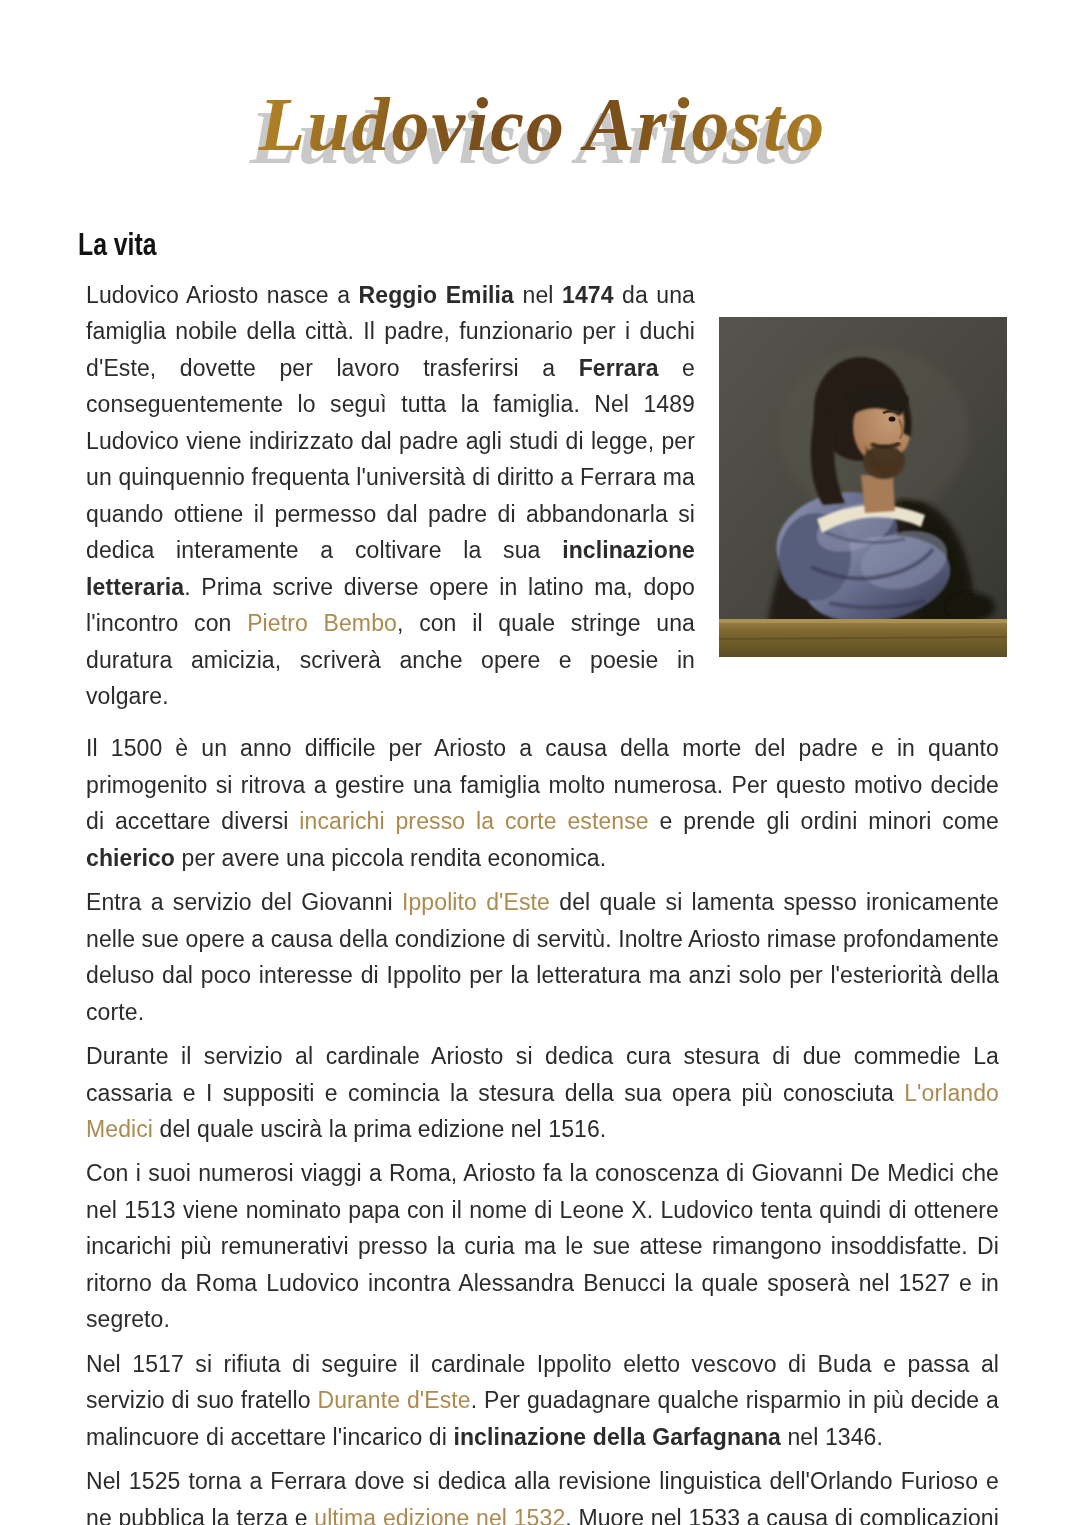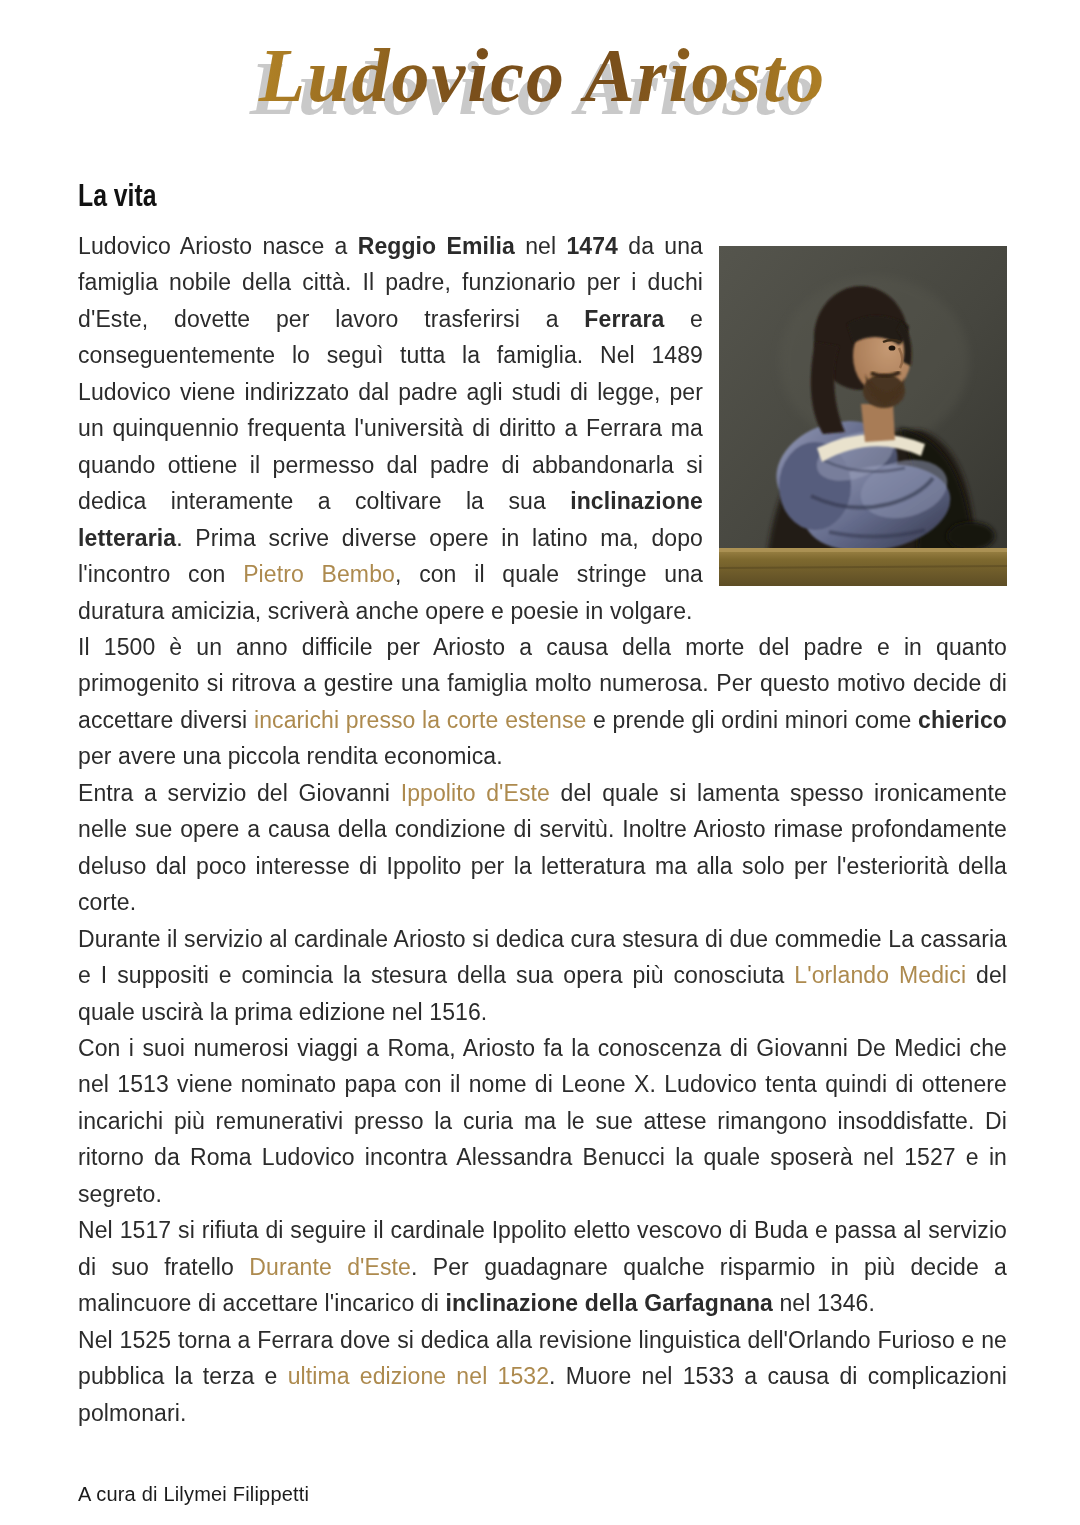--- a/index.html
+++ b/index.html
@@ -5,21 +5,21 @@
   :root{
     --body-text:#2b2b2b;
     --gold-text:#ad8a4e;
     --title-gold:#c9992b;
     --title-brown:#7a4f1b;
     --title-shadow:#c9c9c9;
   }
   html,body{margin:0;padding:0;background:#ffffff;}
   .page{
     width:1080px;height:1525px;box-sizing:border-box;
-    padding:28px 73px 0 78px;
+    padding:77px 73px 0 78px;
     background:#ffffff;position:relative;overflow:hidden;
     font-family:"Liberation Sans", sans-serif;
     color:var(--body-text);
   }
   
   .title-wrap{position:relative;height:136px;margin-bottom:14px;}
   .title-shadow,.title-main{
     position:absolute;left:0;top:0;width:100%;margin:0;
     text-align:center;
     font-family:cursive;
@@ -38,21 +38,21 @@
     margin:0 0 14px 0;transform:scaleX(0.8);transform-origin:left center;
     letter-spacing:0;
   }
   
   .intro-row{display:flex;align-items:center;}
   .intro-left{flex:1 1 auto;min-width:0;margin-right:16px;}
   .portrait{flex:0 0 288px;width:288px;margin:25px 0 0 0;}
   .portrait svg{display:block;}
   
   .para{
-    margin:0;font-size:23px;line-height:1.585;
+    margin:8px;font-size:23px;line-height:1.585;
     text-align:justify;letter-spacing:0.1px;
   }
   .b{font-weight:700;}
   .gold{color:var(--gold-text);}
   .it{}
   
   .footer{margin-top:52px;font-size:20px;color:#1b1b1b;letter-spacing:0.2px;}
 </style>
 </head>
 <body>
@@ -146,21 +146,21 @@
 
         <rect x="0" y="302" width="288" height="38" fill="url(#parG)"></rect>
         <rect x="0" y="302" width="288" height="4" fill="#ae9457" opacity="0.85"></rect>
         <path d="M0 322 L288 320" stroke="#4c3e1d" stroke-width="2" opacity="0.4"></path>
       </svg>
     </figure>
   </div>
 
   <div id="rest-text">
       <p class="para"><span>Il 1500 è un anno difficile per Ariosto a causa della morte del padre e in quanto primogenito si ritrova a gestire una famiglia molto numerosa. Per questo motivo decide di accettare diversi </span><span class="gold">incarichi presso la corte estense</span><span> e prende gli ordini minori come </span><span class="b">chierico</span><span> per avere una piccola rendita economica.</span></p>
-      <p class="para"><span>Entra a servizio del Giovanni </span><span class="gold">Ippolito d'Este</span><span> del quale si lamenta spesso ironicamente nelle sue opere a causa della condizione di servitù. Inoltre Ariosto rimase profondamente deluso dal poco interesse di Ippolito per la letteratura ma alla solo per l'esteriorità della corte.</span></p>
+      <p class="para"><span>Entra a servizio del Giovanni </span><span class="gold">Ippolito d'Este</span><span> del quale si lamenta spesso ironicamente nelle sue opere a causa della condizione di servitù. Inoltre Ariosto rimase profondamente deluso dal poco interesse di Ippolito per la letteratura ma anzi solo per l'esteriorità della corte.</span></p>
       <p class="para"><span>Durante il servizio al cardinale Ariosto si dedica cura stesura di due commedie </span><span class="it">La cassaria</span><span> e </span><span class="it">I suppositi</span><span> e comincia la stesura della sua opera più conosciuta </span><span class="it gold">L'orlando Medici</span><span> del quale uscirà la prima edizione nel 1516.</span></p>
       <p class="para"><span>Con i suoi numerosi viaggi a Roma, Ariosto fa la conoscenza di Giovanni De Medici che nel 1513 viene nominato papa con il nome di Leone X. Ludovico tenta quindi di ottenere incarichi più remunerativi presso la curia ma le sue attese rimangono insoddisfatte. Di ritorno da Roma Ludovico incontra Alessandra Benucci la quale sposerà nel 1527 e in segreto.</span></p>
       <p class="para"><span>Nel 1517 si rifiuta di seguire il cardinale Ippolito eletto vescovo di Buda e passa al servizio di suo fratello </span><span class="gold">Durante d'Este</span><span>. Per guadagnare qualche risparmio in più decide a malincuore di accettare l'incarico di </span><span class="b">inclinazione della Garfagnana</span><span> nel 1346.</span></p>
       <p class="para"><span>Nel 1525 torna a Ferrara dove si dedica alla revisione linguistica dell'Orlando Furioso e ne pubblica la terza e </span><span class="gold">ultima edizione nel 1532</span><span>. Muore nel 1533 a causa di complicazioni polmonari.</span></p>
     </div>
 
   <div class="footer">A cura di Lilymei Filippetti</div>
 
 </div>
 

